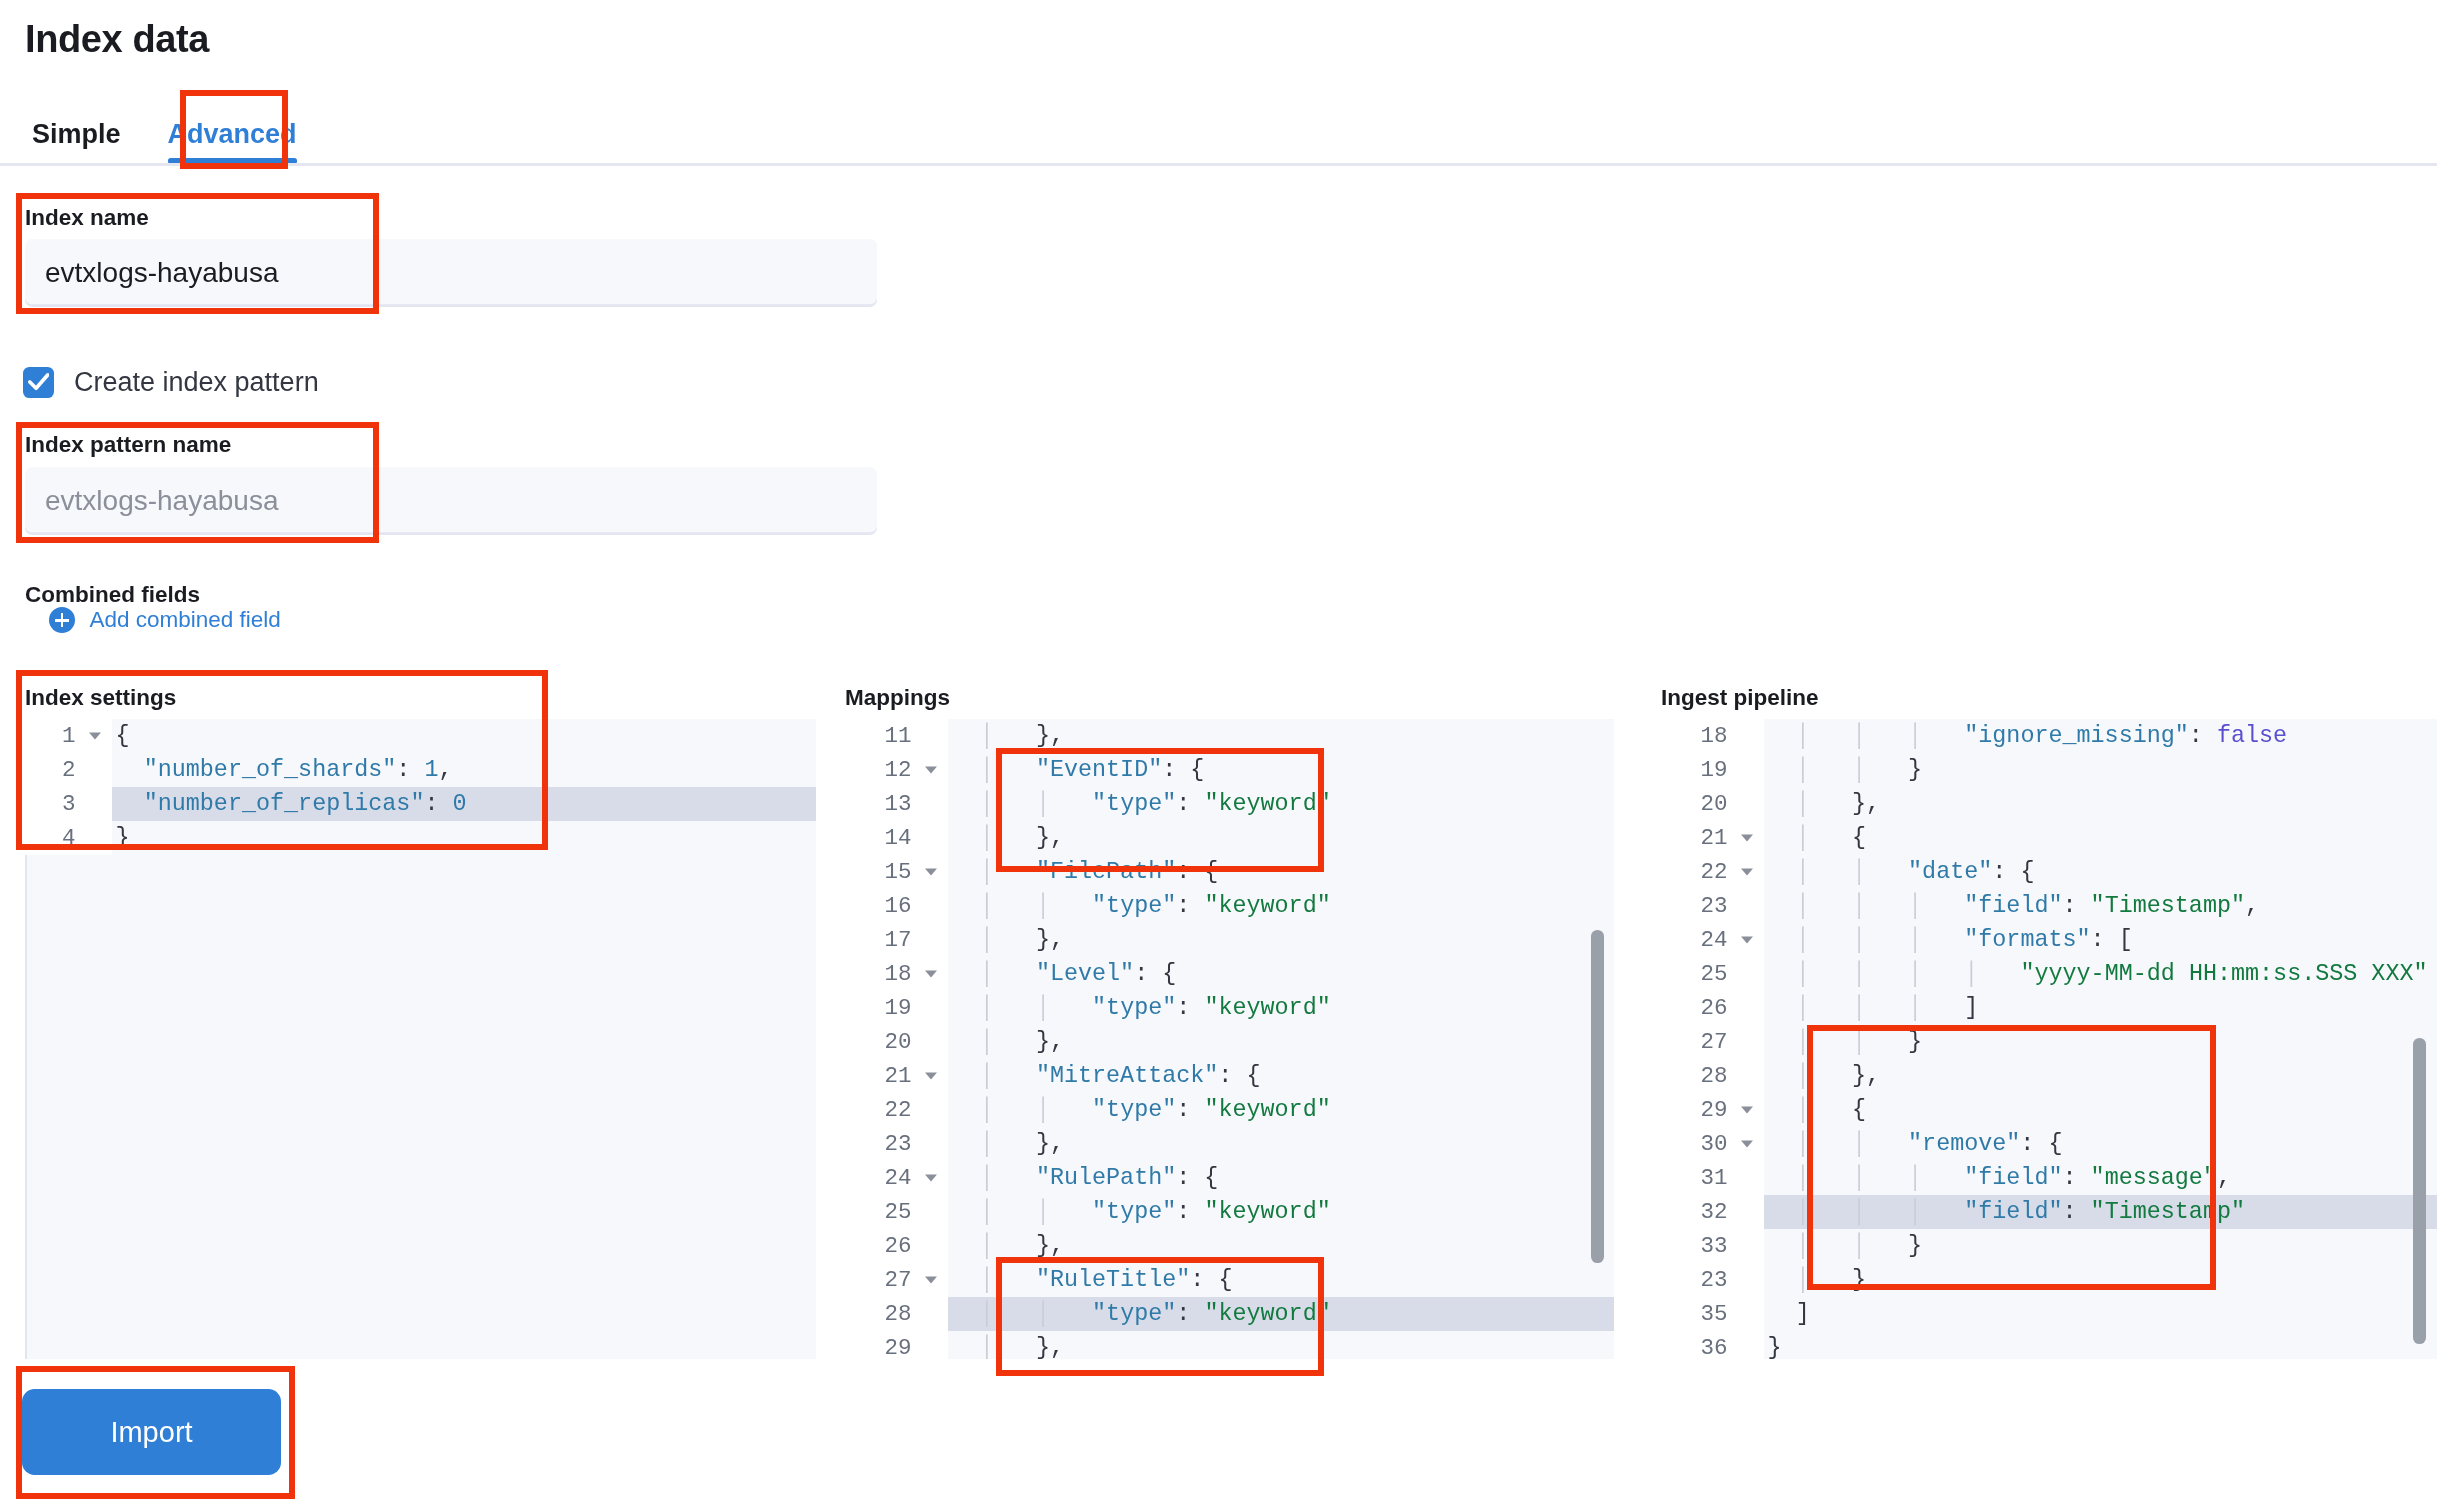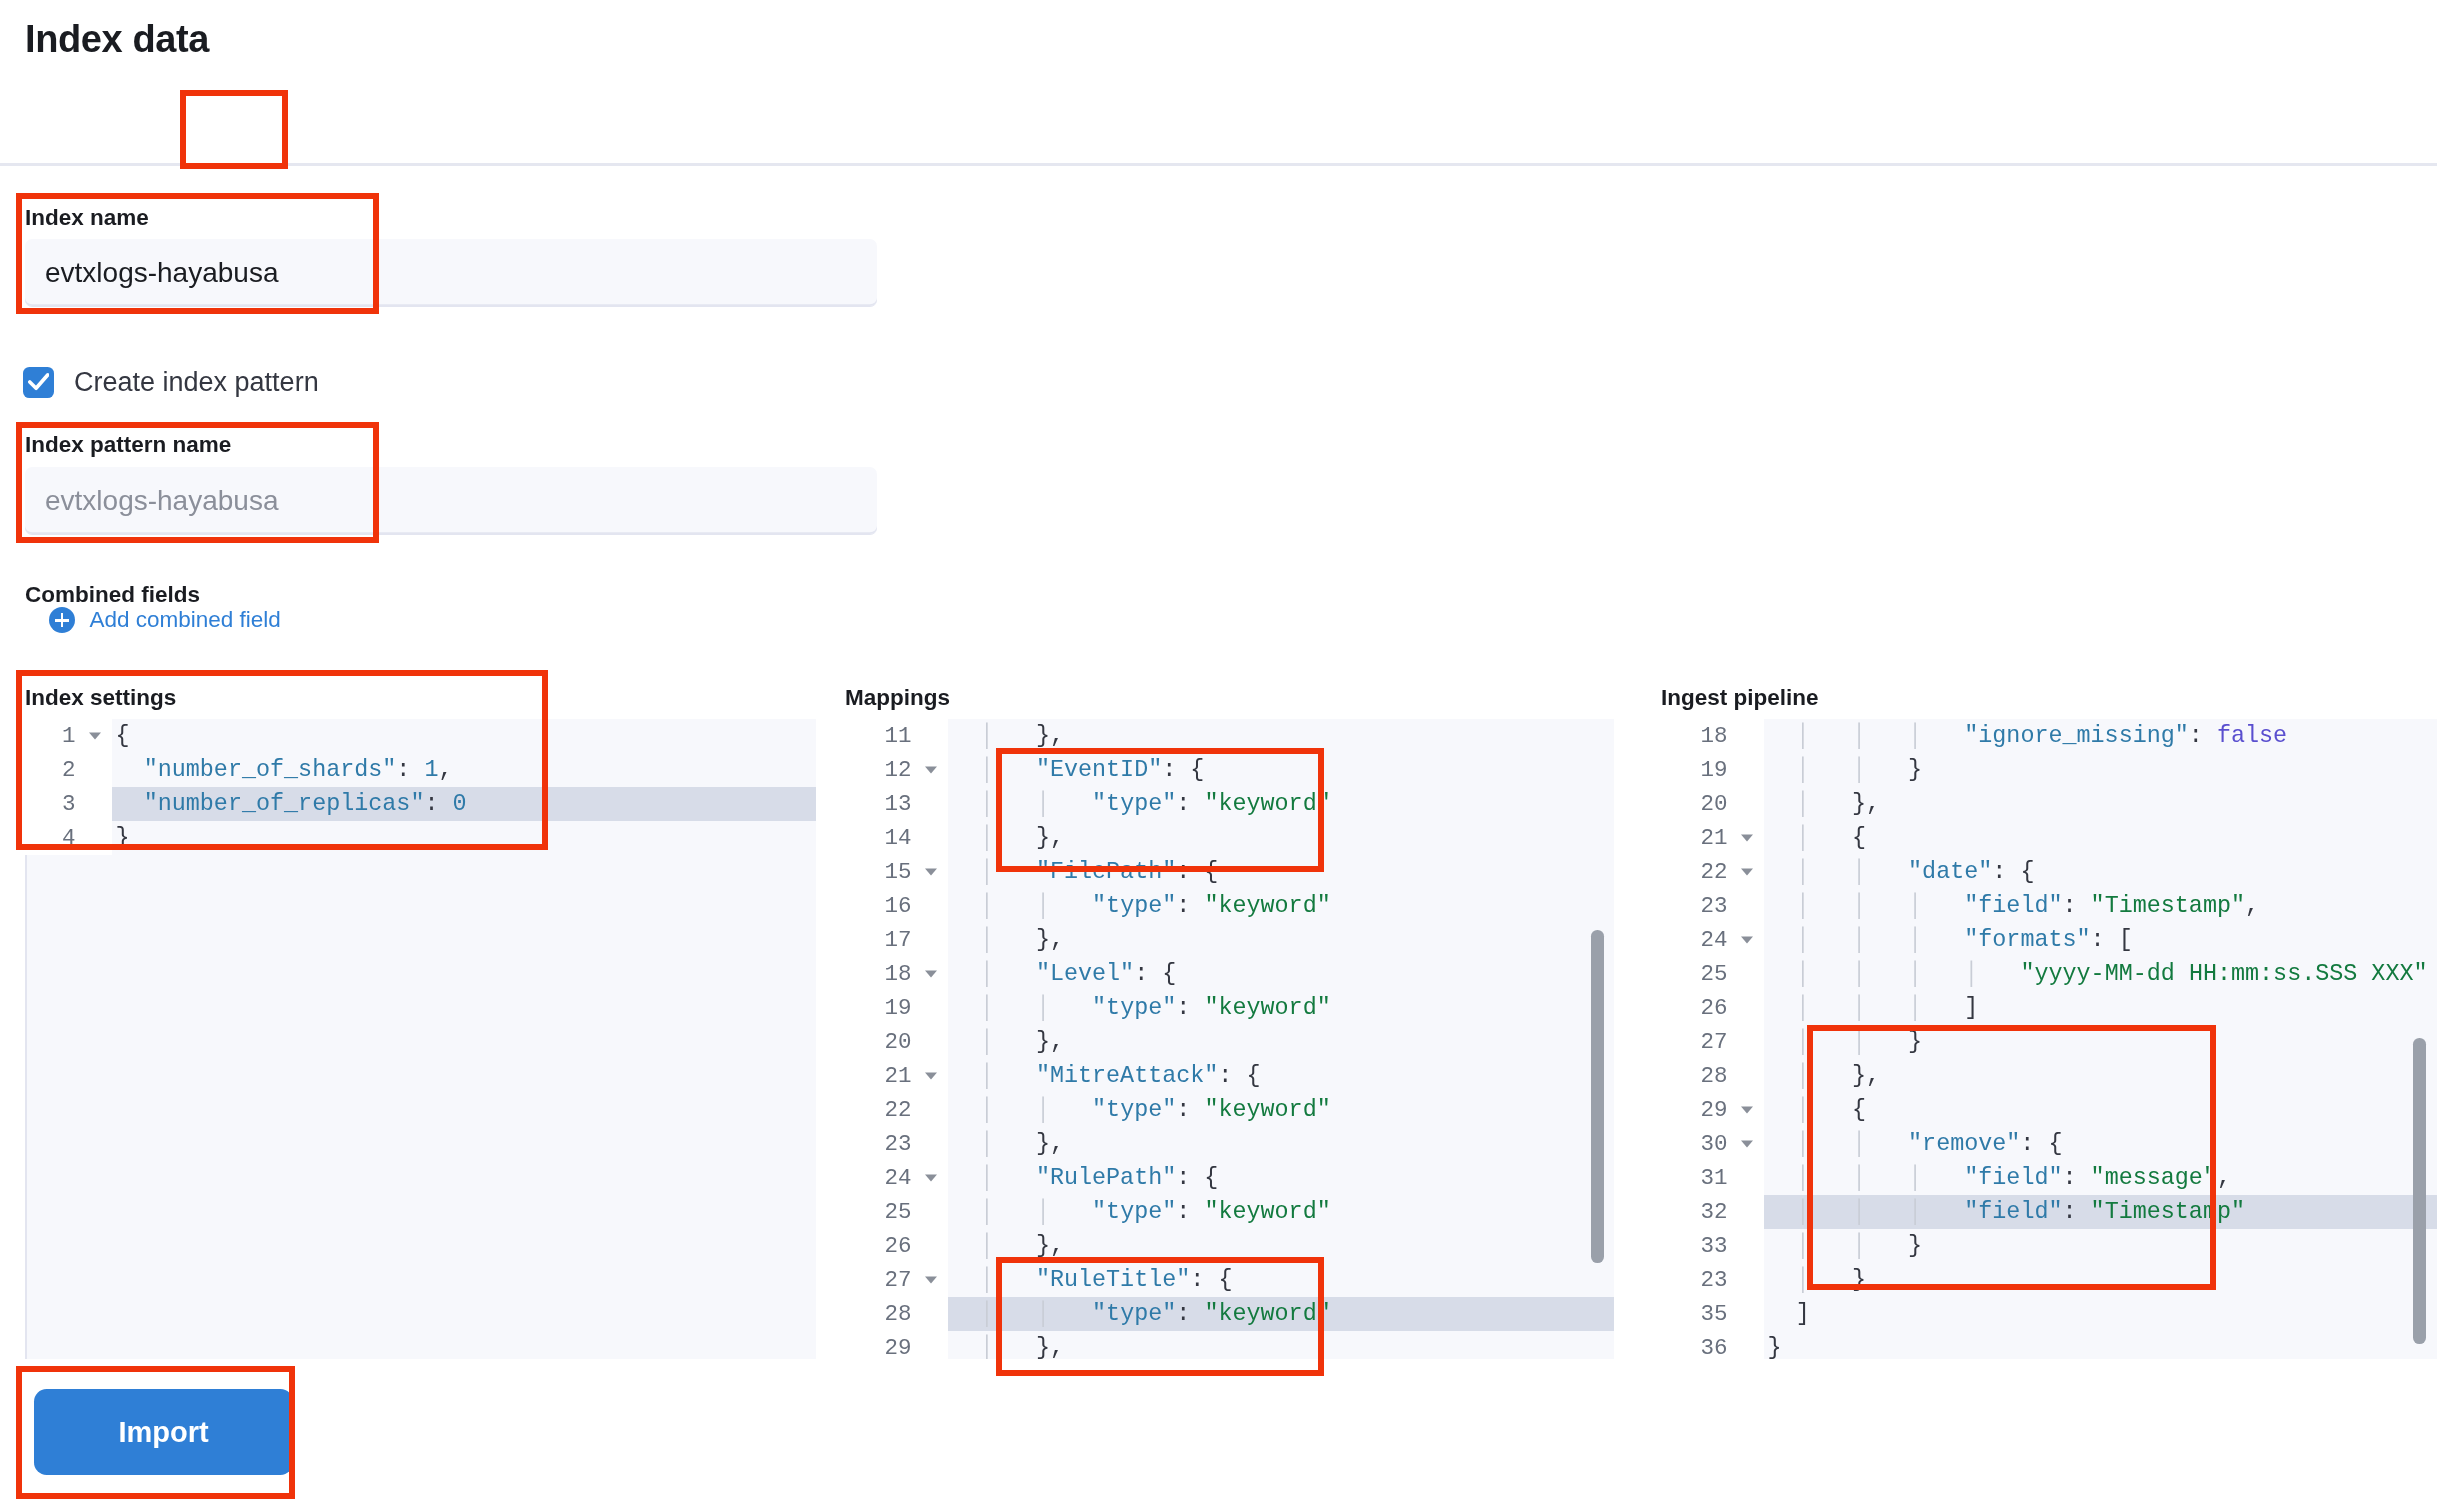--- a/index.html
+++ b/index.html
@@ -132,41 +132,45 @@
   .ed-scrollbar {
     position: absolute; width: 12.6px; border-radius: 6.3px;
     background: #9aa0aa; right: 9px; cursor: pointer;
   }
   .ed-border-l {
     position: absolute; left: 0; top: 0; bottom: 0; width: 1.8px; background: #e3e5f0;
   }
 
   
   .import-btn {
-    position: absolute; left: 34px; top: 1389px;
+    position: absolute; left: 22px; top: 1389px;
     width: 259px; height: 86px;
     background: #2f7fd6; color: #fff; border: none; border-radius: 12.6px;
-    font-size: 29px; font-weight: 700;
+    font-size: 29px; font-weight: 400;
     font-family: "Liberation Sans", sans-serif;
     cursor: pointer;
   }
 
   
   .annot {
     position: absolute; border: 6.3px solid #f0330a;
     pointer-events: none; background: transparent;
   }
 </style>
 </head>
 <body>
 
 <div class="page">
 
   <div class="page-title">Index data</div>
 
+  <div class="tabs">
+    <div class="tab">Simple</div>
+    <div class="tab active">Advanced</div>
+  </div>
   <div class="tab-divider"></div>
 
   <div class="field-label" style="left:25px; top:205px;">Index name</div>
   <input class="text-input" style="left: 25px; top: 239px; width: 852px; height: 68px;" value="evtxlogs-hayabusa">
 
   <div class="checkbox-row">
     <span class="cbox">
       <svg width="21.6" height="20" viewBox="0 0 24 22" aria-hidden="true">
         <path d="M2 11 L9 18 L22 3" stroke="#ffffff" stroke-width="4" fill="none" stroke-linecap="round" stroke-linejoin="round"></path>
       </svg>

